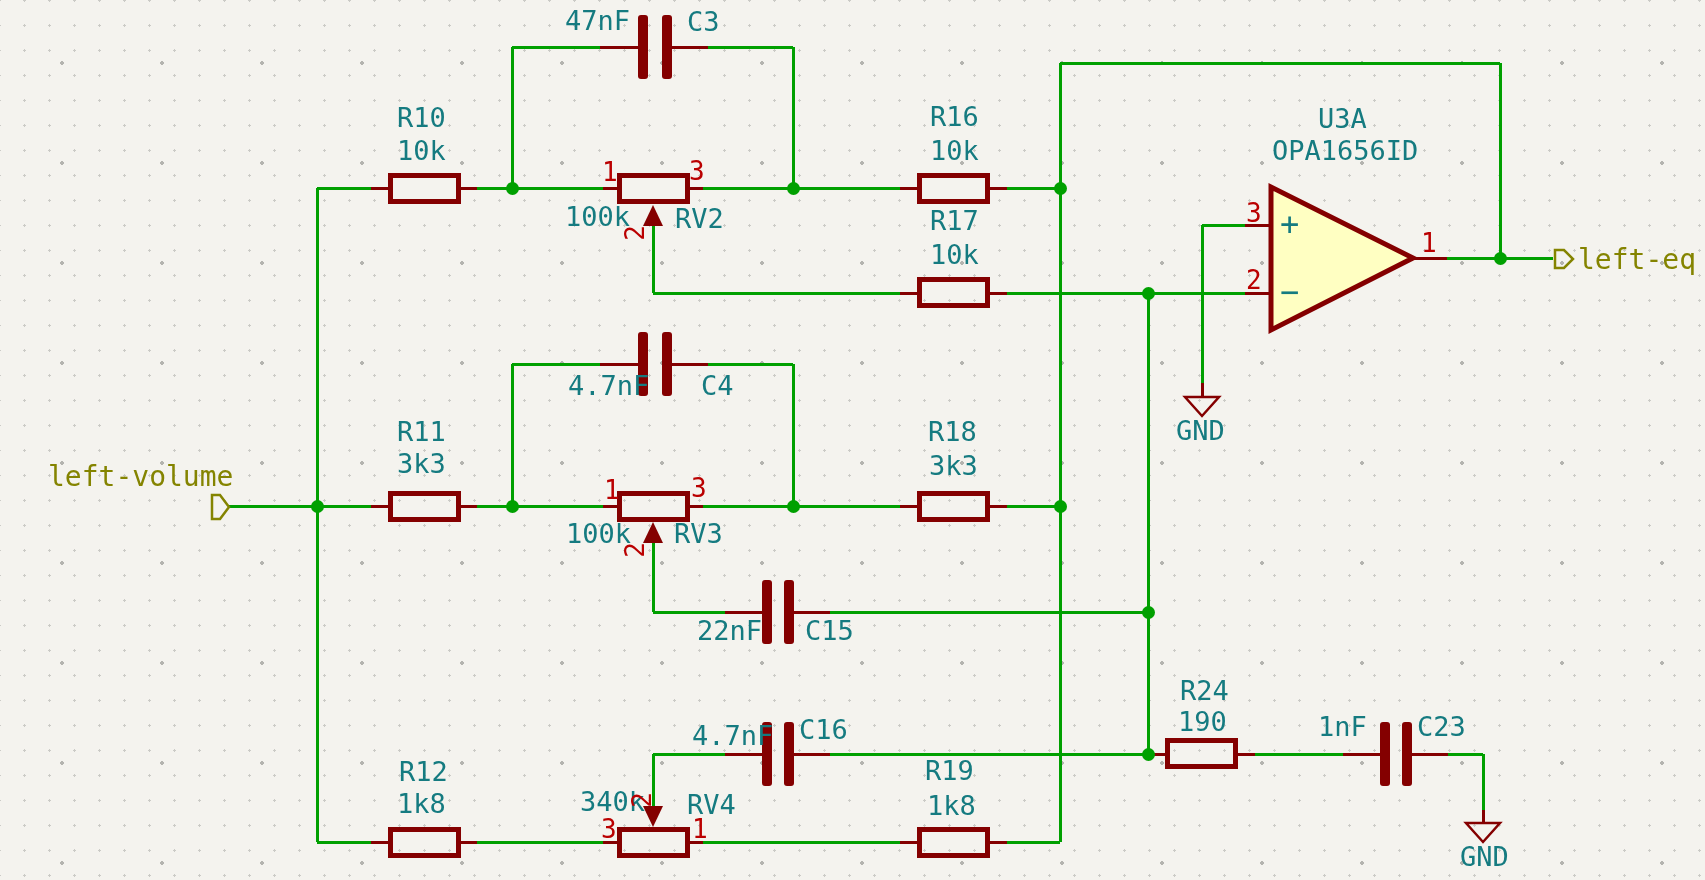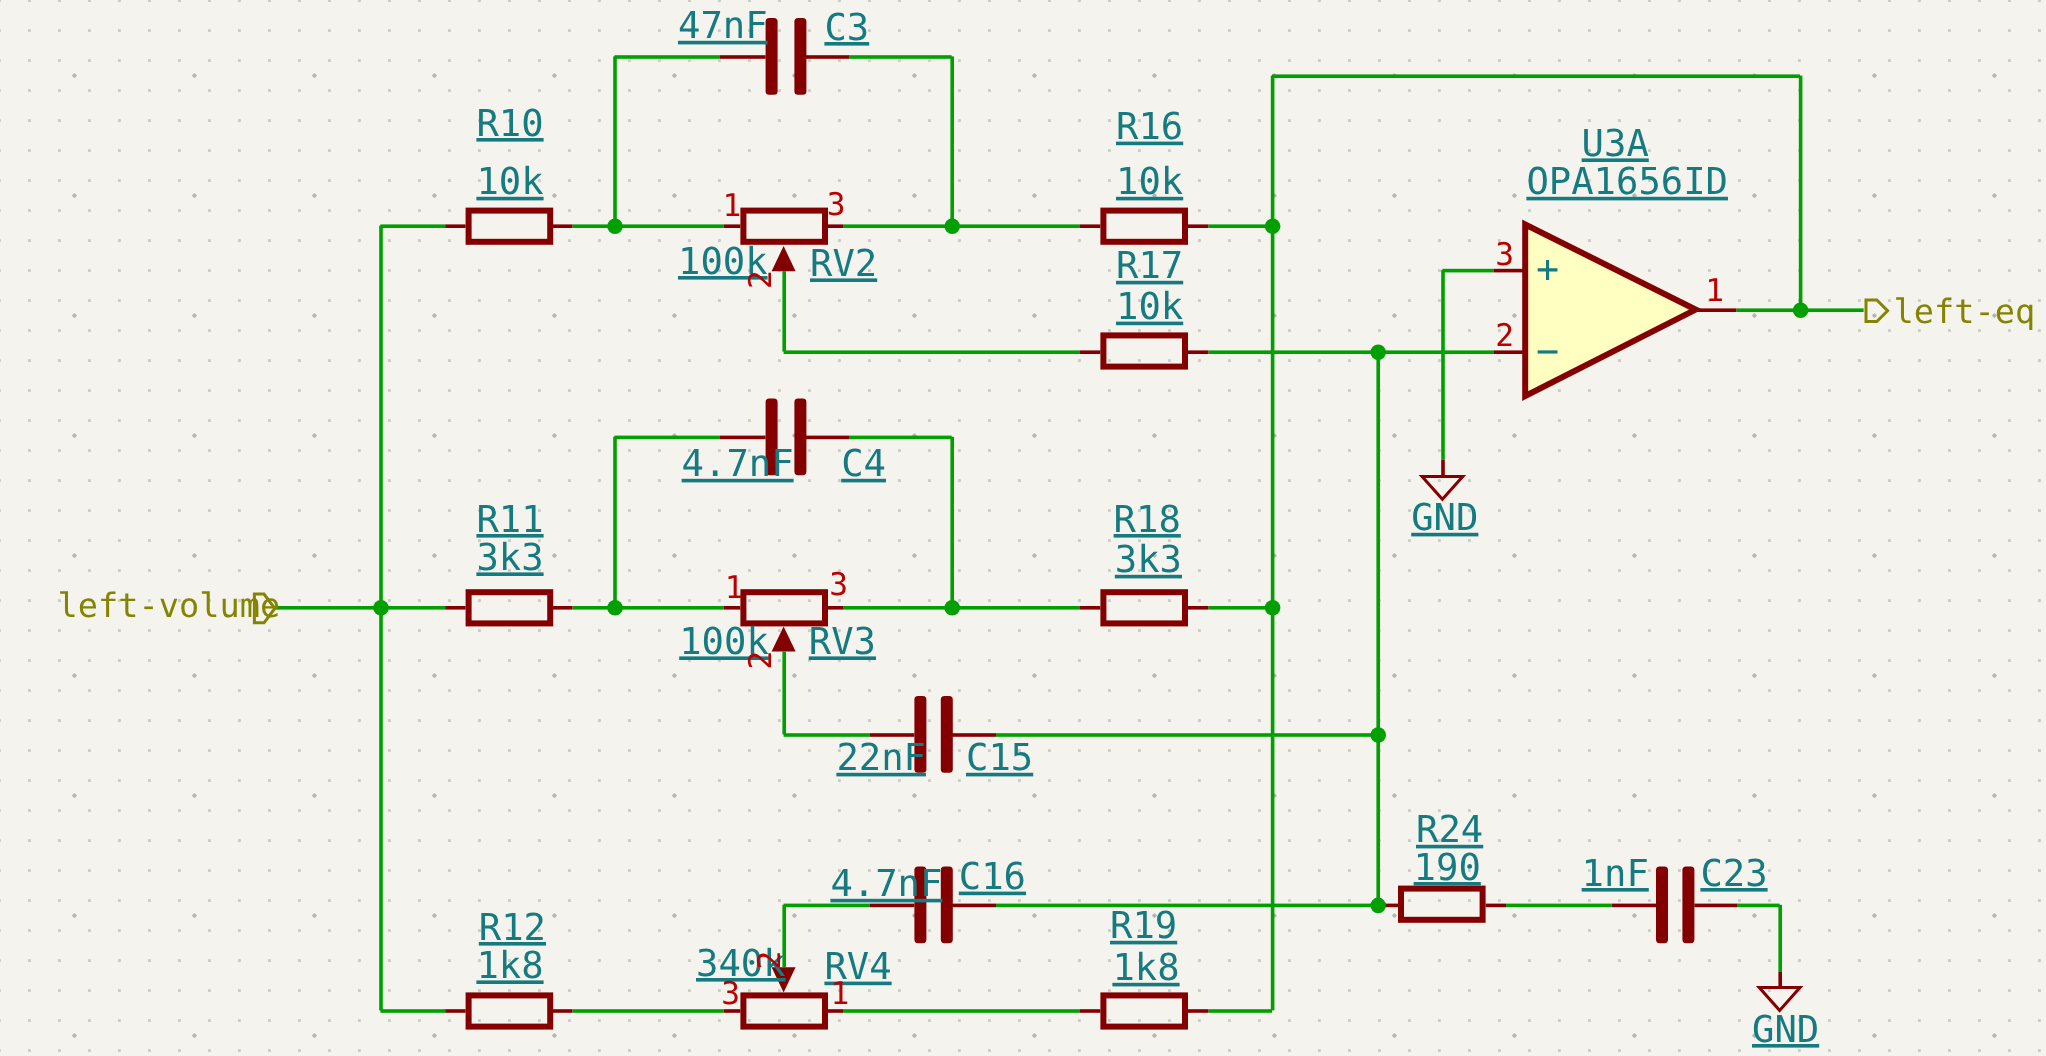--- a/index.html
+++ b/index.html
@@ -11,21 +11,21 @@
       radial-gradient(circle, #cbcbc6 1.1px, transparent 1.4px);
     background-size:100px 100px, 25px 25px;
     background-position:12px 13px, 12px 13px;
     font-family:"DejaVu Sans Mono","Liberation Mono",monospace;
   }
   .wire{position:absolute;background:#00A000;}
   .stub{position:absolute;background:#840000;}
   .dot{position:absolute;width:13px;height:13px;border-radius:50%;background:#00A000;}
   .res{position:absolute;width:63px;height:21px;border:5px solid #840000;background:transparent;}
   .plate{position:absolute;width:10px;height:64px;background:#840000;border-radius:3px;}
-  .txt{position:absolute;color:#157B80;font-size:31px;line-height:1;white-space:pre;text-decoration:underline;}
+  .txt{position:absolute;color:#157B80;font-size:27px;line-height:1;white-space:pre;}
   .pin{position:absolute;color:#BA0000;font-size:26px;line-height:1;white-space:pre;}
   .pin2r{position:absolute;color:#BA0000;font-size:26px;line-height:1;transform:rotate(-90deg);}
   .hlab{position:absolute;color:#848400;font-size:28px;line-height:1;white-space:pre;}
   .opsign{position:absolute;color:#157B80;font-size:32px;line-height:1;}
   .arrow-up{position:absolute;width:0;height:0;border-left:10px solid transparent;border-right:10px solid transparent;border-bottom:21px solid #840000;}
   .arrow-down{position:absolute;width:0;height:0;border-left:10px solid transparent;border-right:10px solid transparent;border-top:21px solid #840000;}
   svg.shapes{position:absolute;left:0;top:0;}
 </style>
 </head>
 <body>
@@ -163,23 +163,23 @@
   <div class="plate" style="left:1402px;top:722px"></div>
 
   <svg class="shapes" width="1705" height="880" viewBox="0 0 1705 880">
     <polygon points="1271,187 1271,330 1413,258" fill="#FFFFC2" stroke="#840000" stroke-width="5" stroke-linejoin="miter"></polygon>
     <polygon points="1185,397 1219,397 1202,416" fill="none" stroke="#840000" stroke-width="2.5"></polygon>
     <polygon points="1466,823 1500,823 1483,842" fill="none" stroke="#840000" stroke-width="2.5"></polygon>
     <polygon points="212,495 220,495 229,507 220,519 212,519" fill="none" stroke="#848400" stroke-width="2.5"></polygon>
     <polygon points="1555,250 1564,250 1573,259 1564,268 1555,268" fill="none" stroke="#848400" stroke-width="2.5"></polygon>
   </svg>
 
-  <div class="txt" style="left:397px;top:88px">R10</div>
+  <div class="txt" style="left:397px;top:104px">R10</div>
   <div class="txt" style="left:397px;top:137px">10k</div>
-  <div class="txt" style="left:930px;top:91px">R16</div>
+  <div class="txt" style="left:930px;top:103px">R16</div>
   <div class="txt" style="left:930px;top:137px">10k</div>
   <div class="txt" style="left:930px;top:207px">R17</div>
   <div class="txt" style="left:930px;top:241px">10k</div>
   <div class="txt" style="left:397px;top:418px">R11</div>
   <div class="txt" style="left:397px;top:450px">3k3</div>
   <div class="txt" style="left:928px;top:418px">R18</div>
   <div class="txt" style="left:929px;top:452px">3k3</div>
   <div class="txt" style="left:399px;top:758px">R12</div>
   <div class="txt" style="left:397px;top:790px">1k8</div>
   <div class="txt" style="left:925px;top:757px">R19</div>
@@ -219,16 +219,16 @@
   <div class="txt" style="left:1318px;top:105px">U3A</div>
   <div class="txt" style="left:1272px;top:137px">OPA1656ID</div>
   <div class="pin" style="left:1246px;top:200px">3</div>
   <div class="pin" style="left:1246px;top:267px">2</div>
   <div class="pin" style="left:1421px;top:230px">1</div>
   <div class="opsign" style="left:1280px;top:208px">+</div>
   <div class="opsign" style="left:1280px;top:276px">−</div>
 
   <div class="txt" style="left:1176px;top:417px">GND</div>
   <div class="txt" style="left:1460px;top:843px">GND</div>
-  <div class="hlab" style="left:48px;top:491px">left-volume</div>
+  <div class="hlab" style="left:48px;top:463px">left-volume</div>
   <div class="hlab" style="left:1578px;top:246px">left-eq</div>
 
 </div>
 
 </body></html>

